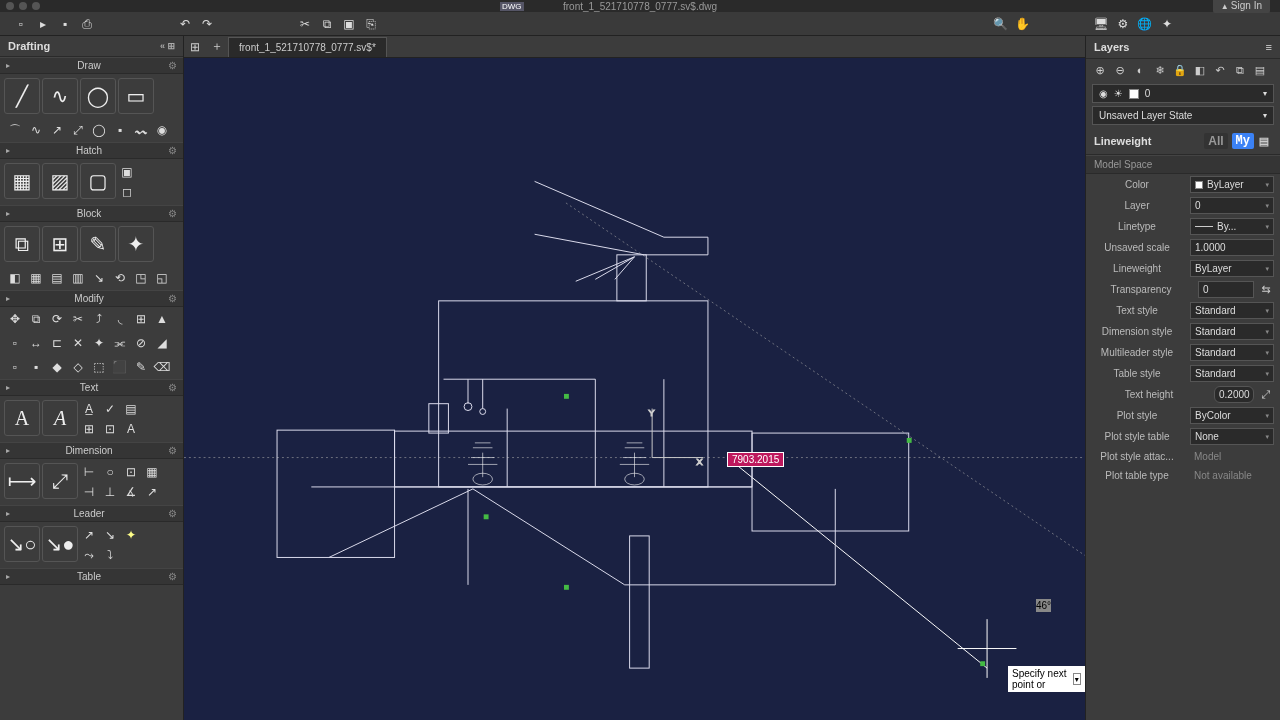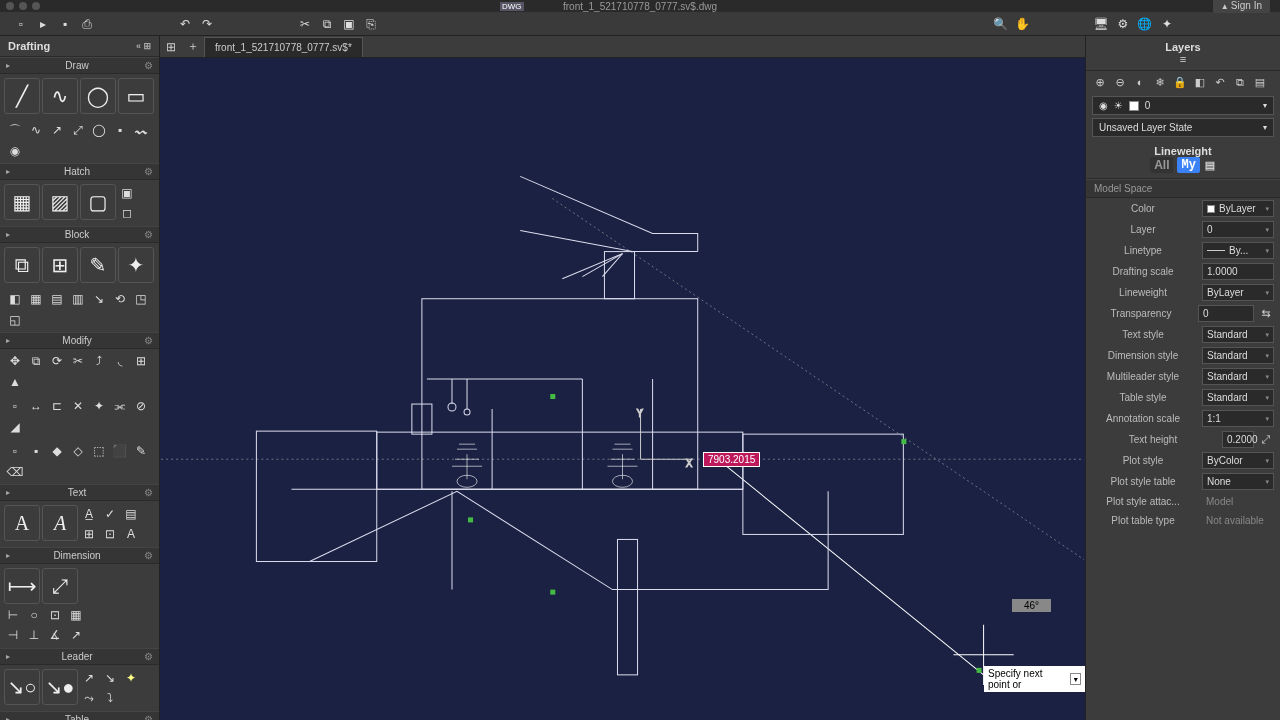--- a/index.html
+++ b/index.html
@@ -13,21 +13,21 @@
 .signin::before {content:"▲ "; font-size:8px;}
 
 
 .toolbar { height:24px; background:#3a3a3a; display:flex; align-items:center; padding:0 4px; gap:2px; border-bottom:1px solid #222;}
 .toolbar .grp { display:flex; gap:4px; padding:0 8px; }
 .tb-btn { width:18px; height:18px; display:flex; align-items:center; justify-content:center; font-size:12px; color:#ddd; cursor:pointer;}
 .spacer { flex:1; }
 
 
 .main { display:flex; height:684px; }
-.leftcol { width:160px; background:#3c3c3c; overflow-y:auto; border-right:1px solid #222;}
+.leftcol { width:184px; background:#3c3c3c; overflow-y:auto; border-right:1px solid #222;}
 .rightcol { width:195px; background:#3c3c3c; border-left:1px solid #222; overflow-y:auto;}
 .canvaswrap { flex:1; display:flex; flex-direction:column; background:#1a2142;}
 
 
 .panel-header { background:#3c3c3c; font-size:11px; font-weight:bold; color:#ddd; padding:4px 8px; text-align:center; border-bottom:1px solid #2a2a2a; display:flex; align-items:center; justify-content:space-between;}
 .panel-header .collapse { font-size:9px; color:#aaa;}
 .section-head { background:#353535; font-size:10px; color:#ccc; padding:2px 6px; border-top:1px solid #444; border-bottom:1px solid #2a2a2a; display:flex; align-items:center; justify-content:space-between;}
 .section-head::before { content:"▸ "; font-size:8px; color:#aaa;}
 .gear { font-size:10px; color:#888;}
 .tool-grid { display:flex; flex-wrap:wrap; gap:2px; padding:4px; background:#3c3c3c;}
@@ -40,31 +40,31 @@
 .ctab-btn { width:22px; height:22px; display:flex; align-items:center; justify-content:center; color:#ccc; font-size:12px; cursor:pointer;}
 .ctab { background:#2a2a2a; height:20px; padding:0 10px; display:flex; align-items:center; font-size:10px; color:#ccc; border:1px solid #555; border-bottom:none; cursor:pointer;}
 
 
 .canvas { flex:1; position:relative; background:#1a2142; overflow:hidden;}
 .canvas svg { position:absolute; inset:0; width:100%; height:100%;}
 .dimbox { position:absolute; background:#1a2142; border:1px solid #fff; color:#fff; font-size:10px; padding:1px 4px;}
 .dimbox.selected { background:#be185d;}
 .cmdprompt { position:absolute; background:#fff; color:#000; font-size:10px; padding:2px 4px; display:flex; align-items:center; gap:4px;}
 .cmdprompt .dd { border:1px solid #888; width:12px; height:12px; font-size:8px; display:flex; align-items:center; justify-content:center;}
-.anglebadge { position:absolute; background:#888; color:#000; font-size:10px; padding:1px 12px;}
-
-
-.rp-head { font-size:11px; font-weight:bold; color:#ddd; padding:5px 8px; display:flex; align-items:center; justify-content:space-between; border-bottom:1px solid #2a2a2a;flex-direction:column;}
+.anglebadge { position:absolute; background:#888; color:#000; font-size:10px; padding:1px 0;}
+
+
+.rp-head { font-size:11px; font-weight:bold; color:#ddd; padding:5px 8px; display:flex; align-items:center; justify-content:space-between; border-bottom:1px solid #2a2a2a;}
 .rp-row { display:flex; gap:4px; padding:3px 6px;}
 .rp-icon { width:16px; height:16px; display:flex; align-items:center; justify-content:center; font-size:11px; color:#ccc; cursor:pointer;}
 .layer-sel { background:#2a2a2a; margin:3px 6px; padding:3px 6px; font-size:10px; color:#ddd; border:1px solid #555; display:flex; align-items:center; gap:6px; justify-content:space-between;}
 .layer-sel .sw { width:10px; height:10px; background:#fff; border:1px solid #888;}
 .prop-row { display:flex; align-items:center; font-size:10px; padding:2px 6px; gap:4px;}
 .prop-row .lbl { flex:1; text-align:center; color:#bbb; padding-right:4px;}
-.prop-row .val { width:72px; background:#2a2a2a; border:1px solid #555; padding:2px 4px; color:#ddd; display:flex; align-items:center; justify-content:space-between;}
+.prop-row .val { width:84px; background:#2a2a2a; border:1px solid #555; padding:2px 4px; color:#ddd; display:flex; align-items:center; justify-content:space-between;}
 .prop-row .val .dd { font-size:7px; color:#888;}
 .mini-btn { font-size:12px; color:#999; background:#333; padding:1px 4px; border-radius:2px; margin-left:2px;}
 .mini-btn.active { background:#3b82f6; color:#fff;font-family:Liberation Mono, monospace;}
 .subhead { font-size:10px; color:#999; padding:3px 8px; background:#353535; border-top:1px solid #444; border-bottom:1px solid #2a2a2a;}
 </style>
 </head>
 <body>
 
 <div class="titlebar">
   <div class="lights">
@@ -431,21 +431,21 @@
         <div class="lbl">Linetype</div>
         <div class="val">
           <span style="display:flex;gap:4px;align-items:center;">
             <span style="width:18px;border-top:1px solid #ccc;"></span>
             <span>By...</span>
           </span>
           <span class="dd">▾</span>
         </div>
       </div>
     <div class="prop-row">
-        <div class="lbl">Drafting scale</div>
+        <div class="lbl">Unsaved scale</div>
         <div class="val">
           <span>1.0000</span>
         </div>
       </div>
     <div class="prop-row">
         <div class="lbl">Lineweight</div>
         <div class="val">
           <span>ByLayer</span>
           <span class="dd">▾</span>
         </div>
@@ -479,29 +479,22 @@
         </div>
       </div>
     <div class="prop-row">
         <div class="lbl">Table style</div>
         <div class="val">
           <span>Standard</span>
           <span class="dd">▾</span>
         </div>
       </div>
     <div class="prop-row">
-        <div class="lbl">Annotation scale</div>
-        <div class="val">
-          <span>1:1</span>
-          <span class="dd">▾</span>
-        </div>
-      </div>
-    <div class="prop-row">
         <div class="lbl">Text height</div>
-        <div class="val" style="width:32px;">
+        <div class="val" style="width:40px;border-radius:6px;">
           <span>0.2000</span>
         </div>
         <div class="rp-icon">⤢</div>
       </div>
     <div class="prop-row">
         <div class="lbl">Plot style</div>
         <div class="val">
           <span>ByColor</span>
           <span class="dd">▾</span>
         </div>

